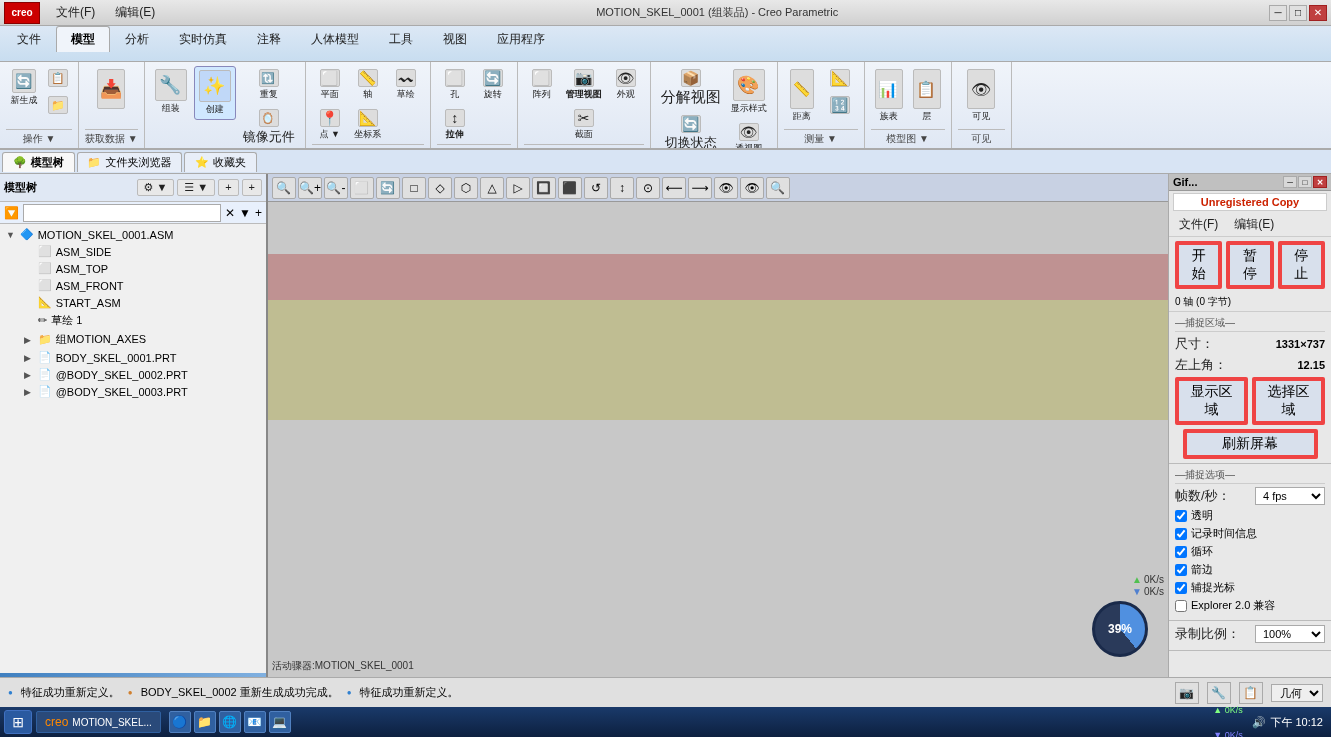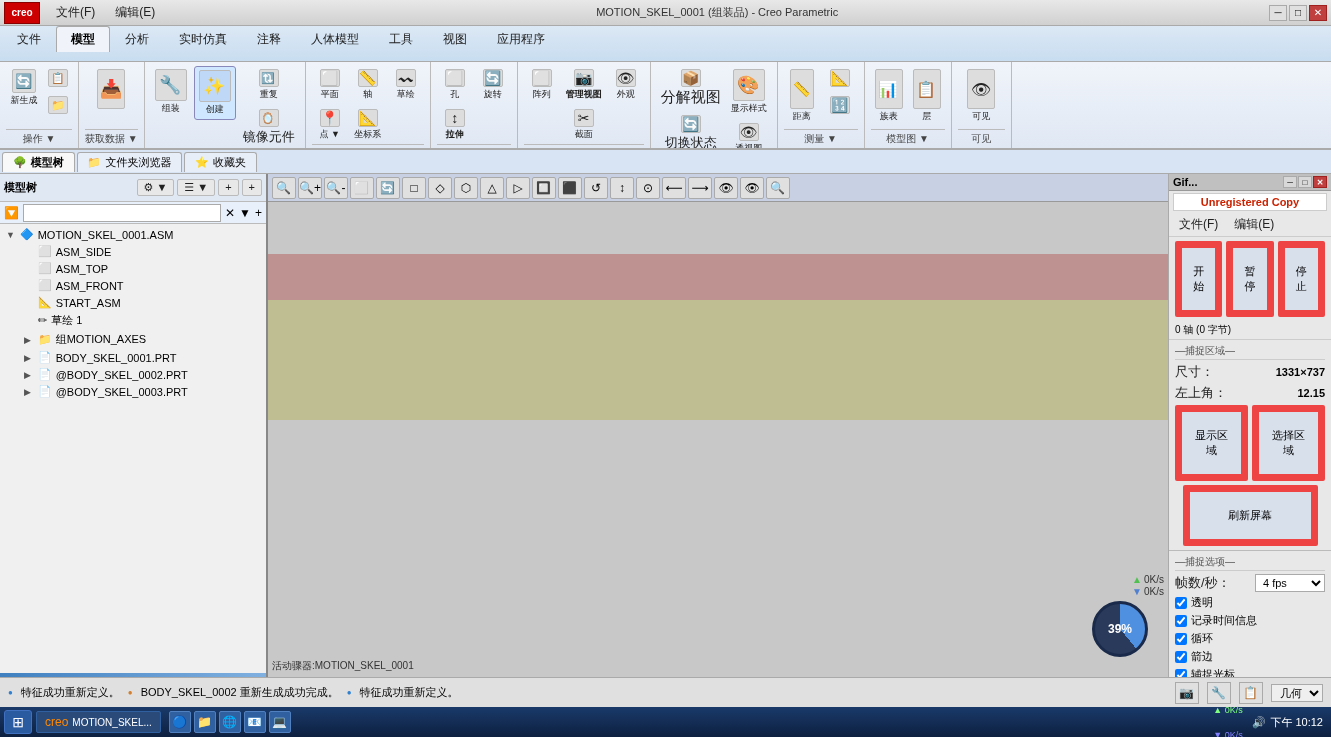--- a/index.html
+++ b/index.html
@@ -156,22 +156,22 @@
       display: flex; align-items: center; justify-content: space-between;
       margin-bottom: 3px; gap: 4px;
     }
     .right-panel-label { font-size: 13px; color: #222; }
     .right-panel-value { font-size: 11px; font-weight: bold; }
     .checkbox-row {
       display: flex; align-items: center; gap: 4px; margin-bottom: 3px;
     }
     .checkbox-row input[type=checkbox] { width: 12px; height: 12px; }
     .panel-btn {
-      padding: 16px 8px; font-size: 11px; background: #d8e0ec;
-      border: 7px solid #ef4444; border-radius: 2px; cursor: pointer;
+      padding: 2px 8px; font-size: 14px; background: #d8e0ec;
+      border: 4px solid #ef4444; border-radius: 2px; cursor: pointer;
     }
     .select-box {
       background: white; border: 1px solid #aaa; padding: 1px 3px;
       font-size: 11px; width: 70px;
     }
 
     
     .unreg-banner {
       background: white; border: 1px solid #ccc;
       padding: 2px 8px; font-size: 11px; font-weight: bold;

